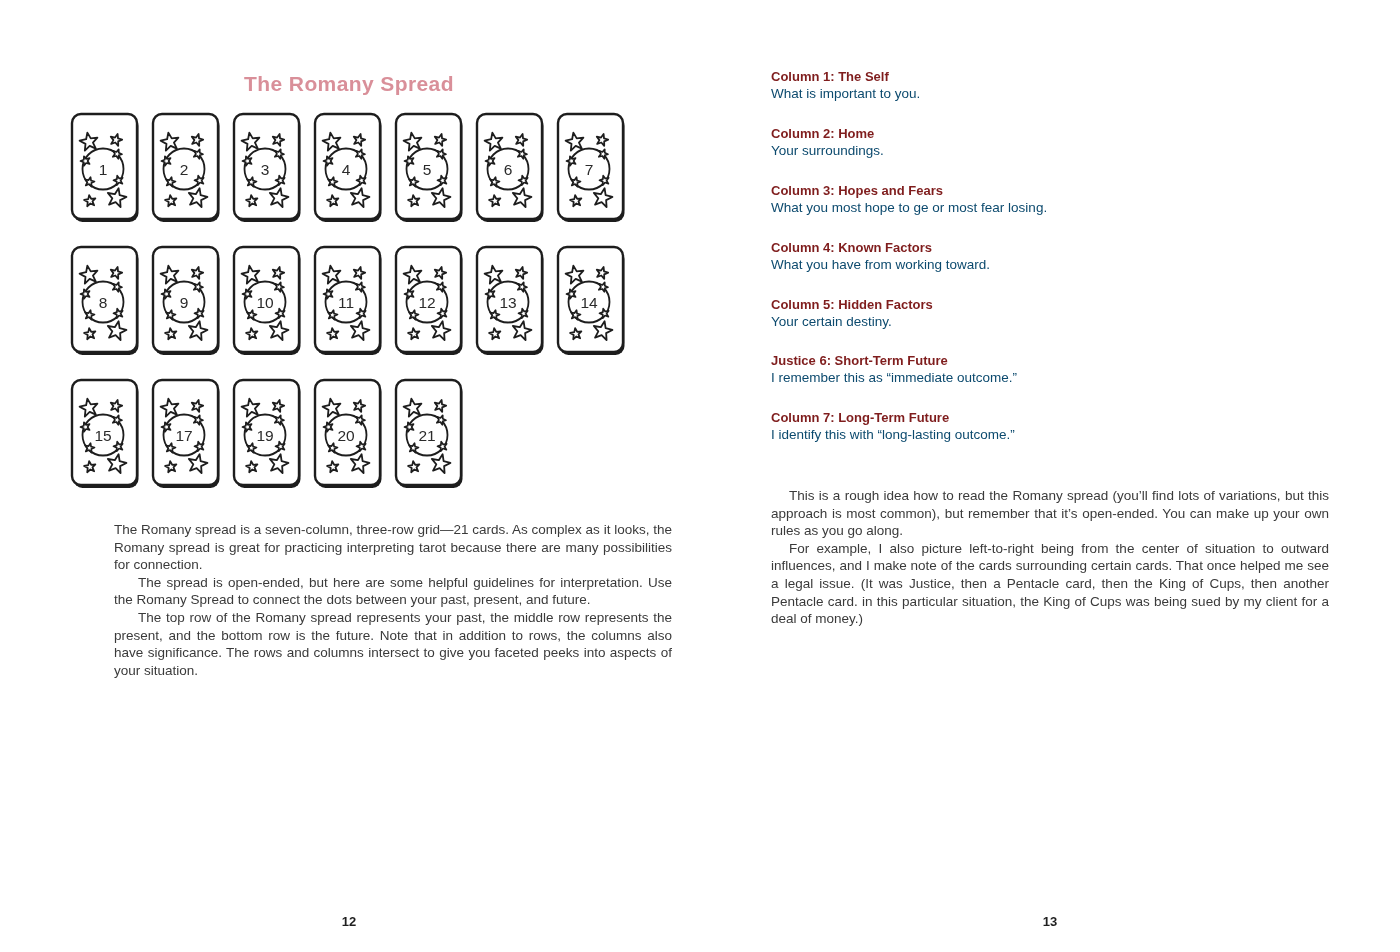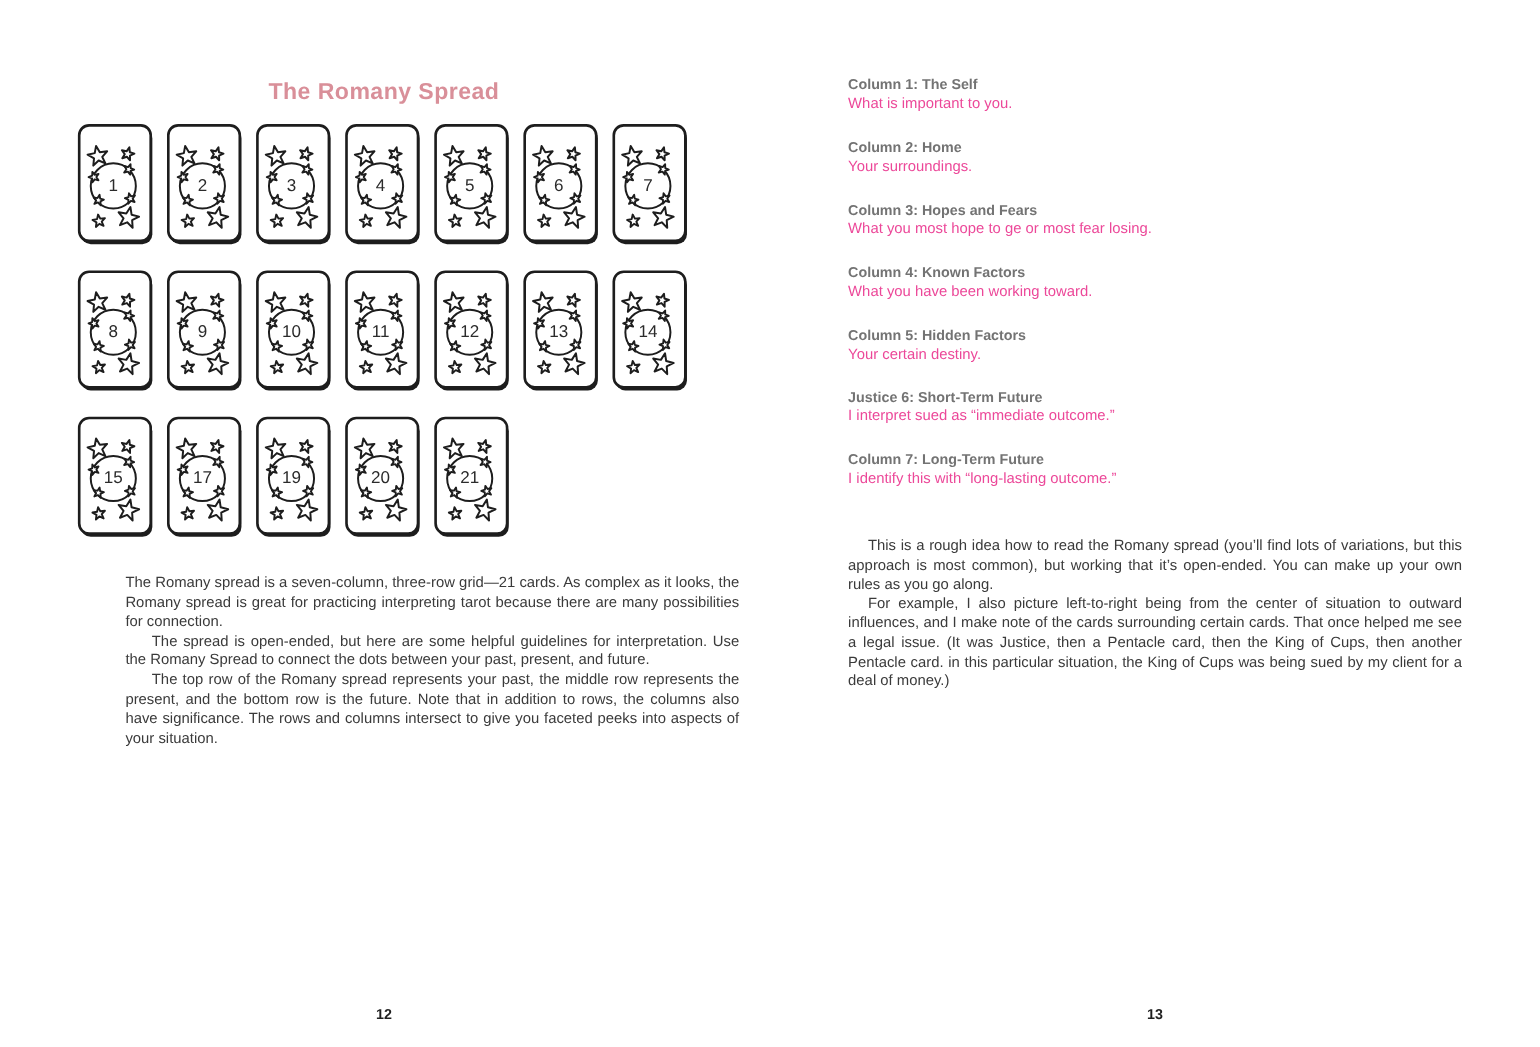--- a/index.html
+++ b/index.html
@@ -49,26 +49,26 @@
   }
   .left-body { position: absolute; top: 521px; left: 0; margin-left: 44px; }
   .left-body p + p { text-indent: 24px; }
 
   
   .sections { position: absolute; top: 68px; left: 0; width: 558px; }
   .section { margin-bottom: 22.4px; }
   .sec-head {
     margin: 0;
     font-size: 13px; font-weight: bold; line-height: 17px;
-    color: #737373;
+    color: #7f1d1d;
   }
   .sec-body {
     margin: 0;
     font-size: 13.5px; line-height: 17.5px;
-    color: #ec4899;
+    color: #0c4a6e;
   }
   .right-body { position: absolute; top: 487px; left: 0; }
   .right-body p { text-indent: 18px; }
 
   
   .pagenum {
     position: absolute; top: 914px; left: 0; width: 100%;
     text-align: center;
     font-size: 13px; font-weight: bold; color: #1f1f1f;
   }
@@ -444,42 +444,42 @@
           <p class="sec-body">Your surroundings.</p>
         </div>
 
         <div class="section">
           <h3 class="sec-head">Column 3: Hopes and Fears</h3>
           <p class="sec-body">What you most hope to ge or most fear losing.</p>
         </div>
 
         <div class="section">
           <h3 class="sec-head">Column 4: Known Factors</h3>
-          <p class="sec-body">What you have been working toward.</p>
+          <p class="sec-body">What you have from working toward.</p>
         </div>
 
         <div class="section">
           <h3 class="sec-head">Column 5: Hidden Factors</h3>
           <p class="sec-body">Your certain destiny.</p>
         </div>
 
         <div class="section">
           <h3 class="sec-head">Justice 6: Short-Term Future</h3>
-          <p class="sec-body">I interpret sued as “immediate outcome.”</p>
+          <p class="sec-body">I remember this as “immediate outcome.”</p>
         </div>
 
         <div class="section">
           <h3 class="sec-head">Column 7: Long-Term Future</h3>
           <p class="sec-body">I identify this with “long-lasting outcome.”</p>
         </div>
       </div>
 
     <div class="bodytext right-body">
 
-        <p>This is a rough idea how to read the Romany spread (you’ll find lots of variations, but this approach is most common), but working that it’s open-ended. You can make up your own rules as you go along.</p>
+        <p>This is a rough idea how to read the Romany spread (you’ll find lots of variations, but this approach is most common), but remember that it’s open-ended. You can make up your own rules as you go along.</p>
 
         <p>For example, I also picture left-to-right being from the center of situation to outward influences, and I make note of the cards surrounding certain cards. That once helped me see a legal issue. (It was Justice, then a Pentacle card, then the King of Cups, then another Pentacle card. in this particular situation, the King of Cups was being sued by my client for a deal of money.)</p>
       </div>
 
     <div class="pagenum">13</div>
   </section>
 
 </div>
 
 </body></html>

